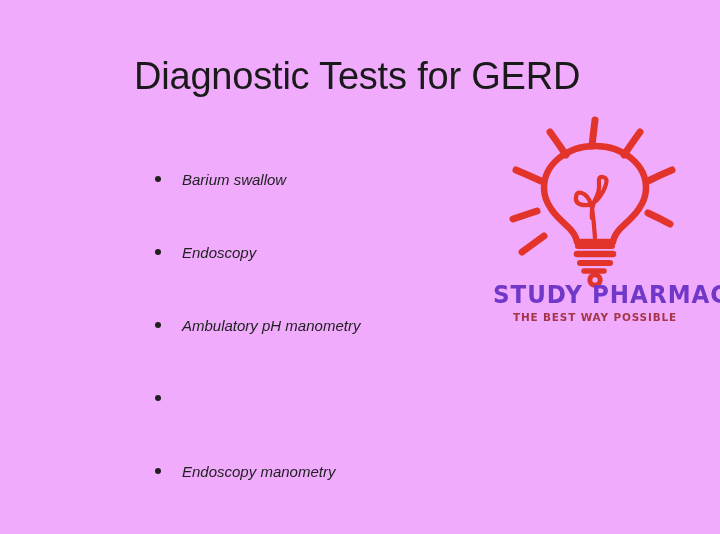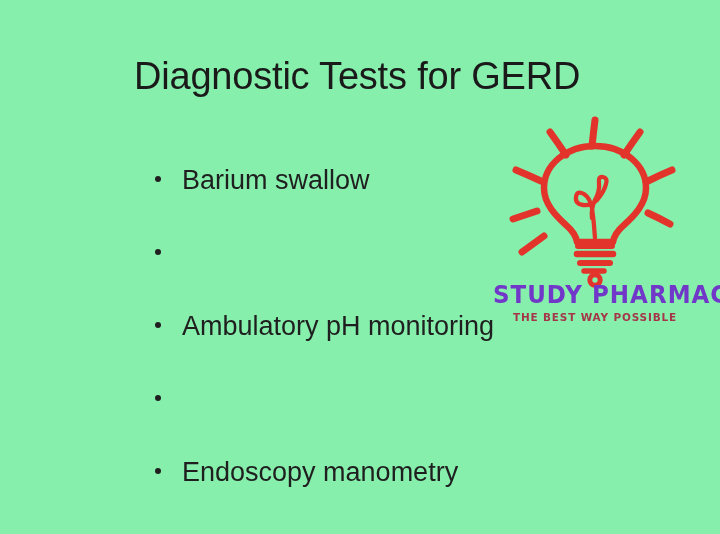--- a/index.html
+++ b/index.html
@@ -8,21 +8,21 @@
     padding: 0;
     background: #ffffff;
   }
   body {
     font-family: "Liberation Sans", sans-serif;
   }
   .slide {
     position: relative;
     width: 720px;
     height: 534px;
-    background: #86efac;
+    background: #f0abfc;
     overflow: hidden;
   }
 
   
   .slide-title {
     position: absolute;
     left: 134px;
     top: 53px;
     width: 520px;
     font-size: 38px;
@@ -40,24 +40,25 @@
     top: 165px;
     width: 420px;
     list-style: none;
     margin: 0;
     padding: 0;
   }
   .bullet-item {
     position: relative;
     height: 73px;
     padding-left: 32px;
-    font-size: 27px;
+    font-size: 15px;
     line-height: 30px;
     color: #1f1f1f;
     white-space: nowrap;
+    font-style: italic;
   }
   .bullet-item .dot {
     position: absolute;
     left: 5px;
     top: 11px;
     width: 6px;
     height: 6px;
     border-radius: 50%;
     background: #1f1f1f;
   }
@@ -118,24 +119,25 @@
 
   <div class="slide-title">Diagnostic Tests for GERD</div>
 
   <ul class="bullet-list">
     <li class="bullet-item">
       <span class="dot"></span>
       <span>Barium swallow</span>
     </li>
     <li class="bullet-item">
       <span class="dot"></span>
+      <span>Endoscopy</span>
     </li>
     <li class="bullet-item">
       <span class="dot"></span>
-      <span>Ambulatory pH monitoring</span>
+      <span>Ambulatory pH manometry</span>
     </li>
     <li class="bullet-item">
       <span class="dot"></span>
     </li>
     <li class="bullet-item">
       <span class="dot"></span>
       <span>Endoscopy manometry</span>
     </li>
   </ul>
 

